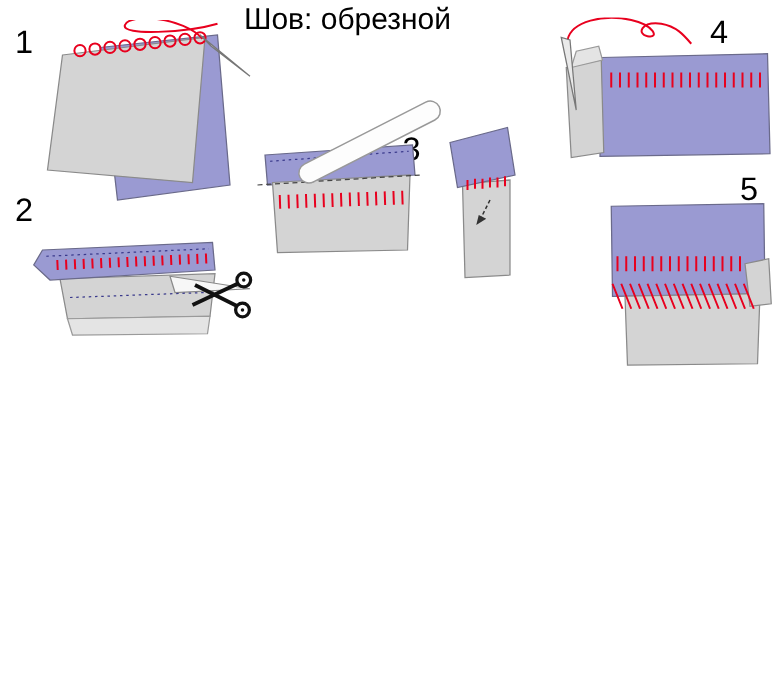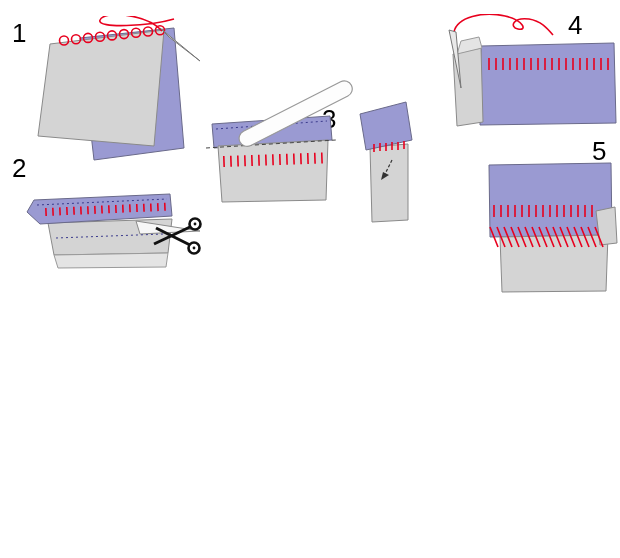--- a/index.html
+++ b/index.html
@@ -27,20 +27,21 @@
   .stitch  { stroke:var(--red,#e8001e); fill:none; stroke-width:1.6; }
   .guide   { stroke:var(--blue,#3a3a8c); fill:none; stroke-width:1; stroke-dasharray:2,3; }
   .folddash{ stroke:#444; fill:none; stroke-width:1; stroke-dasharray:4,3; }
   .metal   { fill:#e9e9e9; stroke:#777; stroke-width:1; }
 </style>
 </head>
 <body>
 
 <div class="canvas">
 
+  <div class="title">Шов: обрезной</div>
 
   <div class="num n1">1</div>
   <div class="num n2">2</div>
   <div class="num n3">3</div>
   <div class="num n4">4</div>
   <div class="num n5">5</div>
 
   <svg class="art s1" width="180" height="155" viewBox="0 0 180 155">
     <polygon class="fabric-purple" points="58,22 152,12 162,132 72,144"></polygon>
     <polygon class="fabric-gray" points="28,28 142,14 132,130 16,120"></polygon>

